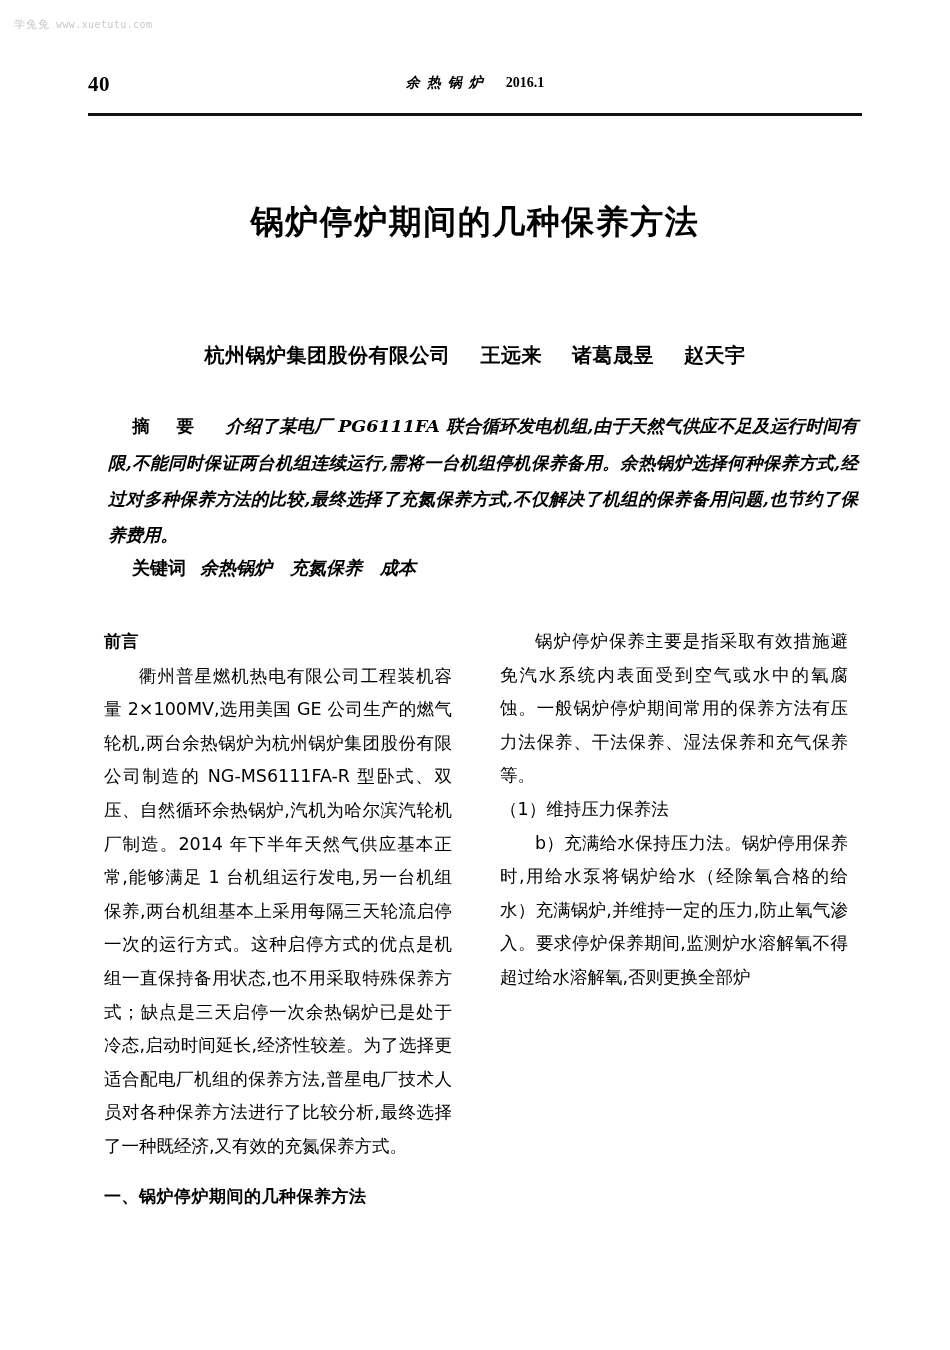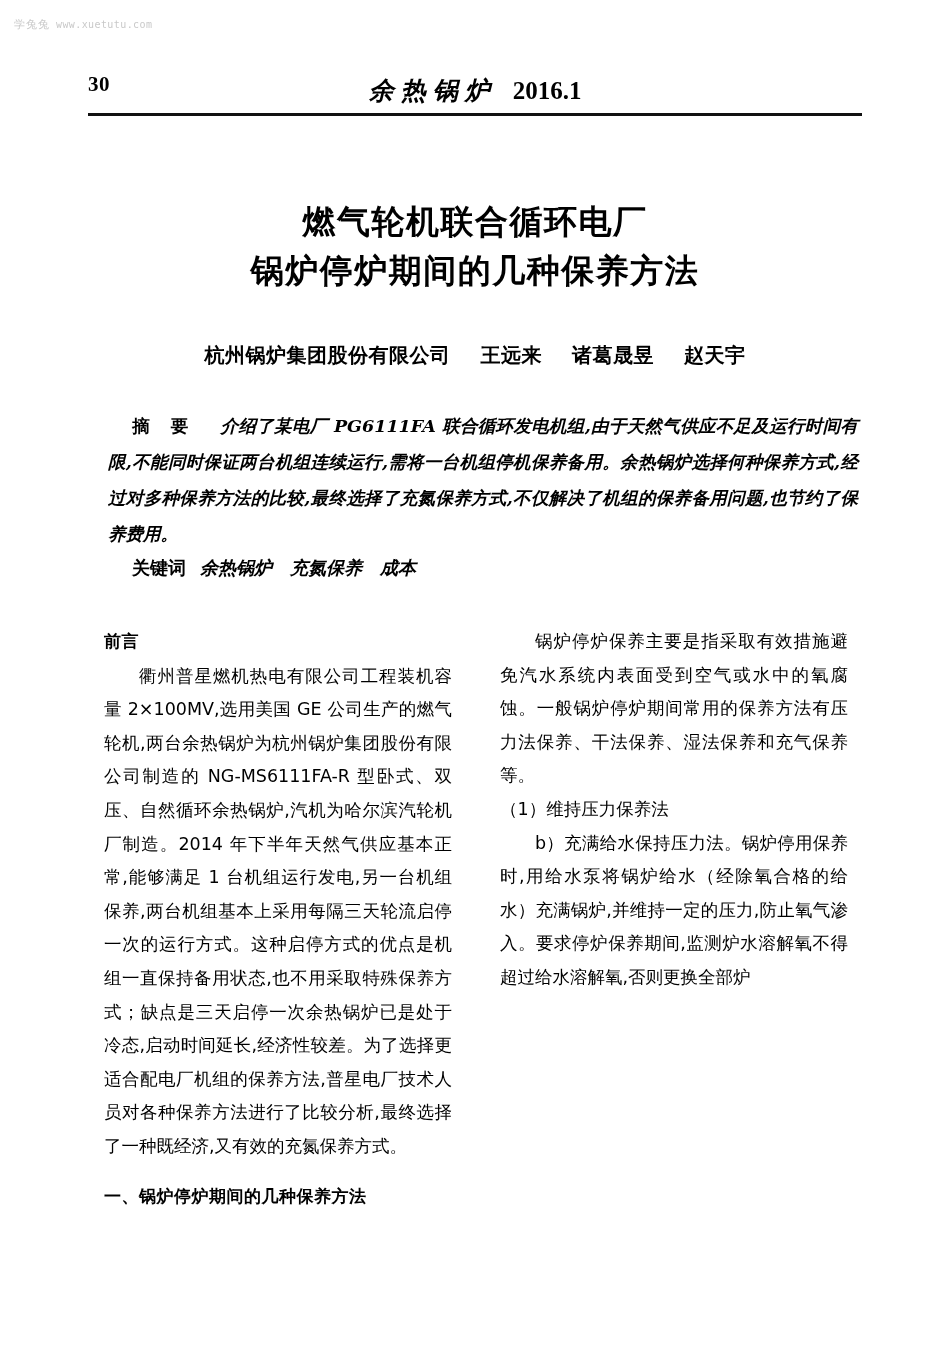--- a/index.html
+++ b/index.html
@@ -54,21 +54,21 @@
     font-weight: bold;
     font-family: "Liberation Serif", serif;
     letter-spacing: 0.5px;
   }
   .header-center {
     position: absolute;
     left: 0;
     right: 0;
     top: 2px;
     text-align: center;
-    font-size: 25px;
+    font-size: 14px;
     font-family: "DejaVu Serif", "Liberation Serif", serif;
     font-weight: 600;
   }
   .header-center .hc-cn {
     letter-spacing: 7px;
     font-style: italic;
   }
   .header-center .hc-year {
     margin-left: 16px;
     font-family: "Liberation Serif", serif;
@@ -125,21 +125,21 @@
     text-justify: inter-ideograph;
     font-family: "DejaVu Serif", "Liberation Serif", serif;
     font-style: italic;
     font-weight: 600;
   }
   .abstract .lead {
     font-weight: bold;
     font-style: normal;
     letter-spacing: 8px;
     margin-right: 24px;
-    font-family: Liberation Serif, serif;
+    font-family: Liberation Mono, monospace;
   }
   .abstract .indent { display: inline-block; width: 24px; }
 
   .keywords {
     position: absolute;
     left: 108px;
     right: 92px;
     top: 556px;
     font-size: 18px;
     font-family: "DejaVu Serif", "Liberation Serif", serif;
@@ -192,29 +192,28 @@
 </head>
 <body>
 
 <div class="page">
 
   <div class="watermark">
     <span class="wm-cn">学兔兔</span><span class="wm-url">www.xuetutu.com</span>
   </div>
 
   <div class="header-row">
-    <div class="page-number">30</div>
+    <div class="page-number">40</div>
     <div class="header-center">
       <span class="hc-cn">余热锅炉</span><span class="hc-year">2016.1</span>
     </div>
   </div>
   <div class="rule"></div>
 
   <div class="title-block">
-    <div class="title-line">燃气轮机联合循环电厂</div>
     <div class="title-line">锅炉停炉期间的几种保养方法</div>
   </div>
 
   <div class="authors">
     <span>杭州锅炉集团股份有限公司</span><span class="author-name">王远来</span><span class="author-name">诸葛晟昱</span><span class="author-name">赵天宇</span>
   </div>
 
   <div class="abstract">
     <span class="indent"></span><span class="lead">摘 要</span><span>介绍了某电厂 PG6111FA 联合循环发电机组,由于天然气供应不足及运行时间有限,不能同时保证两台机组连续运行,需将一台机组停机保养备用。余热锅炉选择何种保养方式,经过对多种保养方法的比较,最终选择了充氮保养方式,不仅解决了机组的保养备用问题,也节约了保养费用。</span>
   </div>

